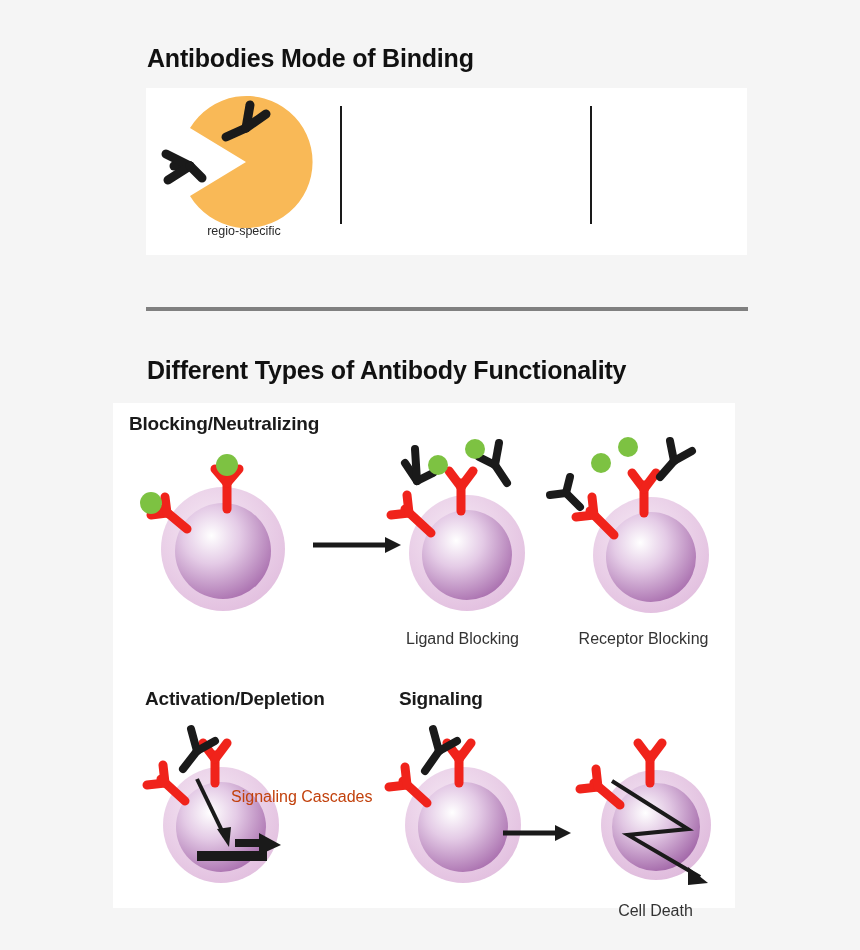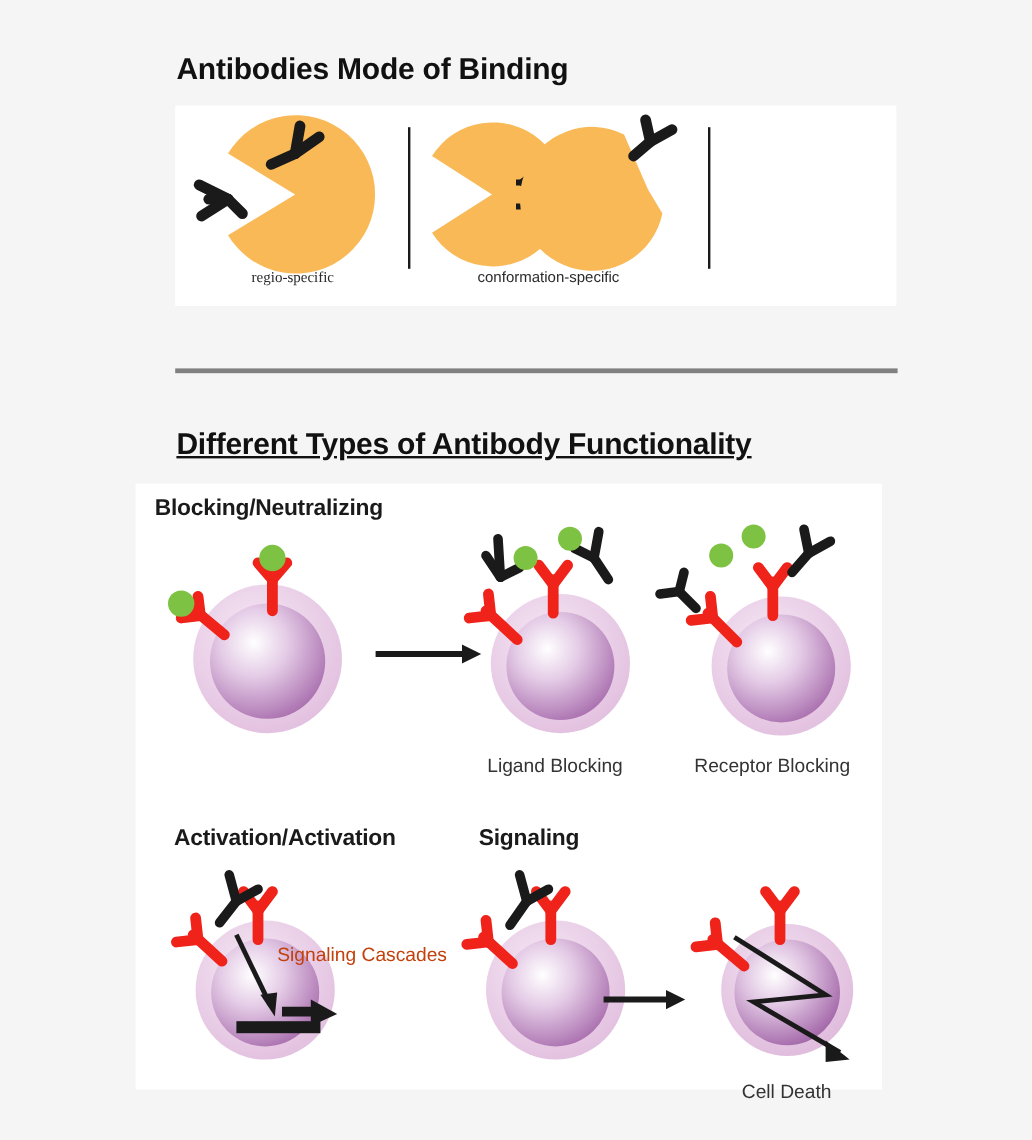--- a/index.html
+++ b/index.html
@@ -11,21 +11,21 @@
     overflow:hidden;
   }
   .abs{position:absolute;}
 
   
   .h-title{
     font-size:25px;font-weight:bold;color:#111;
     letter-spacing:-0.2px;white-space:nowrap;margin-top:10px;
   }
   #title1{left:147px;top:34px;}
-  #title2{left:147px;top:346px;text-decoration:underline;}
+  #title2{left:147px;top:346px;}
 
   
   #separator{left:146px;top:307px;width:602px;height:4px;background:#808080;}
 
   
   #panel1{left:146px;top:88px;width:601px;height:167px;background:#ffffff;}
   #panel2{left:113px;top:403px;width:622px;height:505px;background:#ffffff;}
 
   
   .vdiv{background:#1a1a1a;width:2px;}
@@ -66,46 +66,25 @@
         <path d="M 92 28 L 112 14"></path>
       </g>
 
       <g stroke="#1a1a1a" stroke-width="9" stroke-linecap="round" fill="none">
         <path d="M 36 66 L 20 66"></path>
         <path d="M 36 66 L 12 54"></path>
         <path d="M 36 66 L 14 80"></path>
         <path d="M 36 66 L 48 78"></path>
       </g>
     </svg>
-    <div class="cap" style="width:180px;margin-top:4px;font-family:Liberation Serif, serif;">regio-specific</div>
+    <div class="cap" style="width:180px;margin-top:4px;">regio-specific</div>
   </div>
 
   <div class="abs vdiv" style="left:194px;top:18px;height:118px;"></div>
 
-  <div class="pac-wrap" style="left:206px;top:12px;">
-    <svg width="210" height="120" viewBox="0 0 210 120">
-
-      <path d="M 58 62 L 8 30 A 60 60 0 1 1 8 94 Z" fill="#f9b957"></path>
-
-      <g stroke="#1a1a1a" stroke-width="5" fill="none">
-        <path d="M 78 52 L 116 52"></path>
-        <path d="M 116 72 L 78 72"></path>
-        <path d="M 86 46 L 78 52 L 86 58" fill="#1a1a1a" stroke="none"></path>
-        <path d="M 108 66 L 116 72 L 108 78" fill="#1a1a1a" stroke="none"></path>
-      </g>
-
-      <path d="M 188 58 L 168 12 A 60 60 0 1 0 200 78 Z" fill="#f9b957"></path>
-      <g stroke="#1a1a1a" stroke-width="9" stroke-linecap="round" fill="none">
-        <path d="M 176 30 L 190 18"></path>
-        <path d="M 190 18 L 186 0"></path>
-        <path d="M 190 18 L 208 8"></path>
-      </g>
-    </svg>
-    <div class="cap" style="width:210px;margin-top:4px;">conformation-specific</div>
-  </div>
 
   <div class="abs vdiv" style="left:444px;top:18px;height:118px;"></div>
 
 
 </div>
 
 <div class="abs" id="separator"></div>
 
 <div class="abs h-title" id="title2">Different Types of Antibody Functionality</div>
 
@@ -246,21 +225,21 @@
         <g stroke="#1a1a1a" stroke-width="8" stroke-linecap="round" fill="none">
           <path d="M 24 74 L 10 60"></path>
           <path d="M 10 60 L 14 44"></path>
           <path d="M 10 60 L -6 62"></path>
         </g>
       </g>
     </svg>
     <div class="cell-cap" style="width:175px;margin-top:2px;">Receptor Blocking</div>
   </div>
 
-  <div class="abs sec-label" style="left:32px;top:285px;">Activation/Activation</div>
+  <div class="abs sec-label" style="left:32px;top:285px;">Activation/Depletion</div>
 
   <div class="abs sec-label" style="left:286px;top:285px;">Signaling</div>
 
   <div class="abs" style="left:28px;top:322px;">
     <svg width="230" height="170" viewBox="0 0 230 170">
       <defs>
         <radialGradient id="nucD" cx="38%" cy="34%" r="70%">
           <stop offset="0%" stop-color="#ffffff"></stop>
           <stop offset="42%" stop-color="#e4cbe6"></stop>
           <stop offset="100%" stop-color="#ab72b0"></stop>

